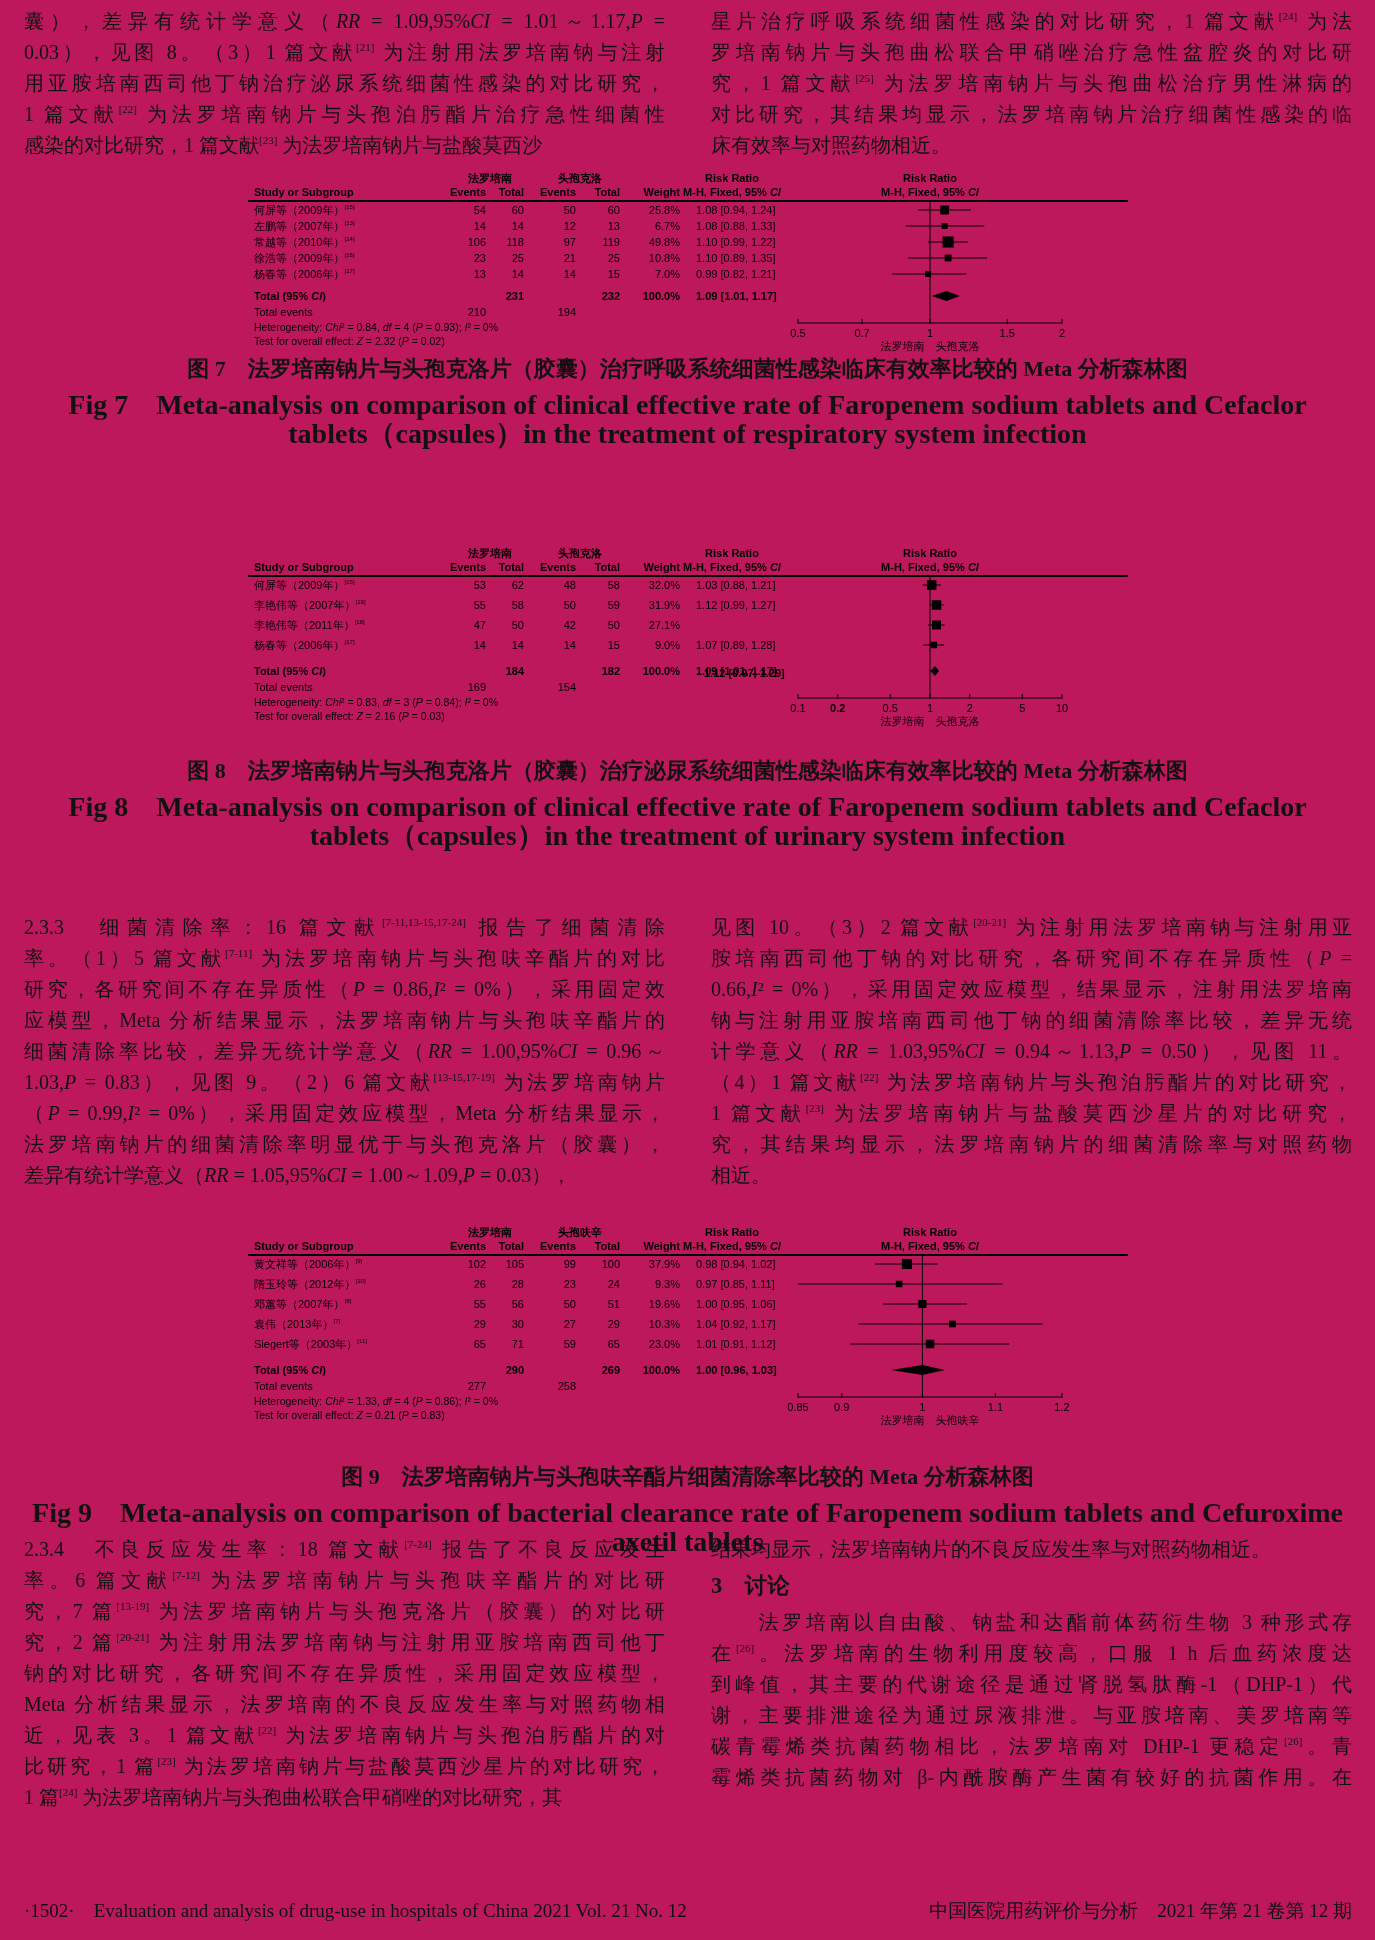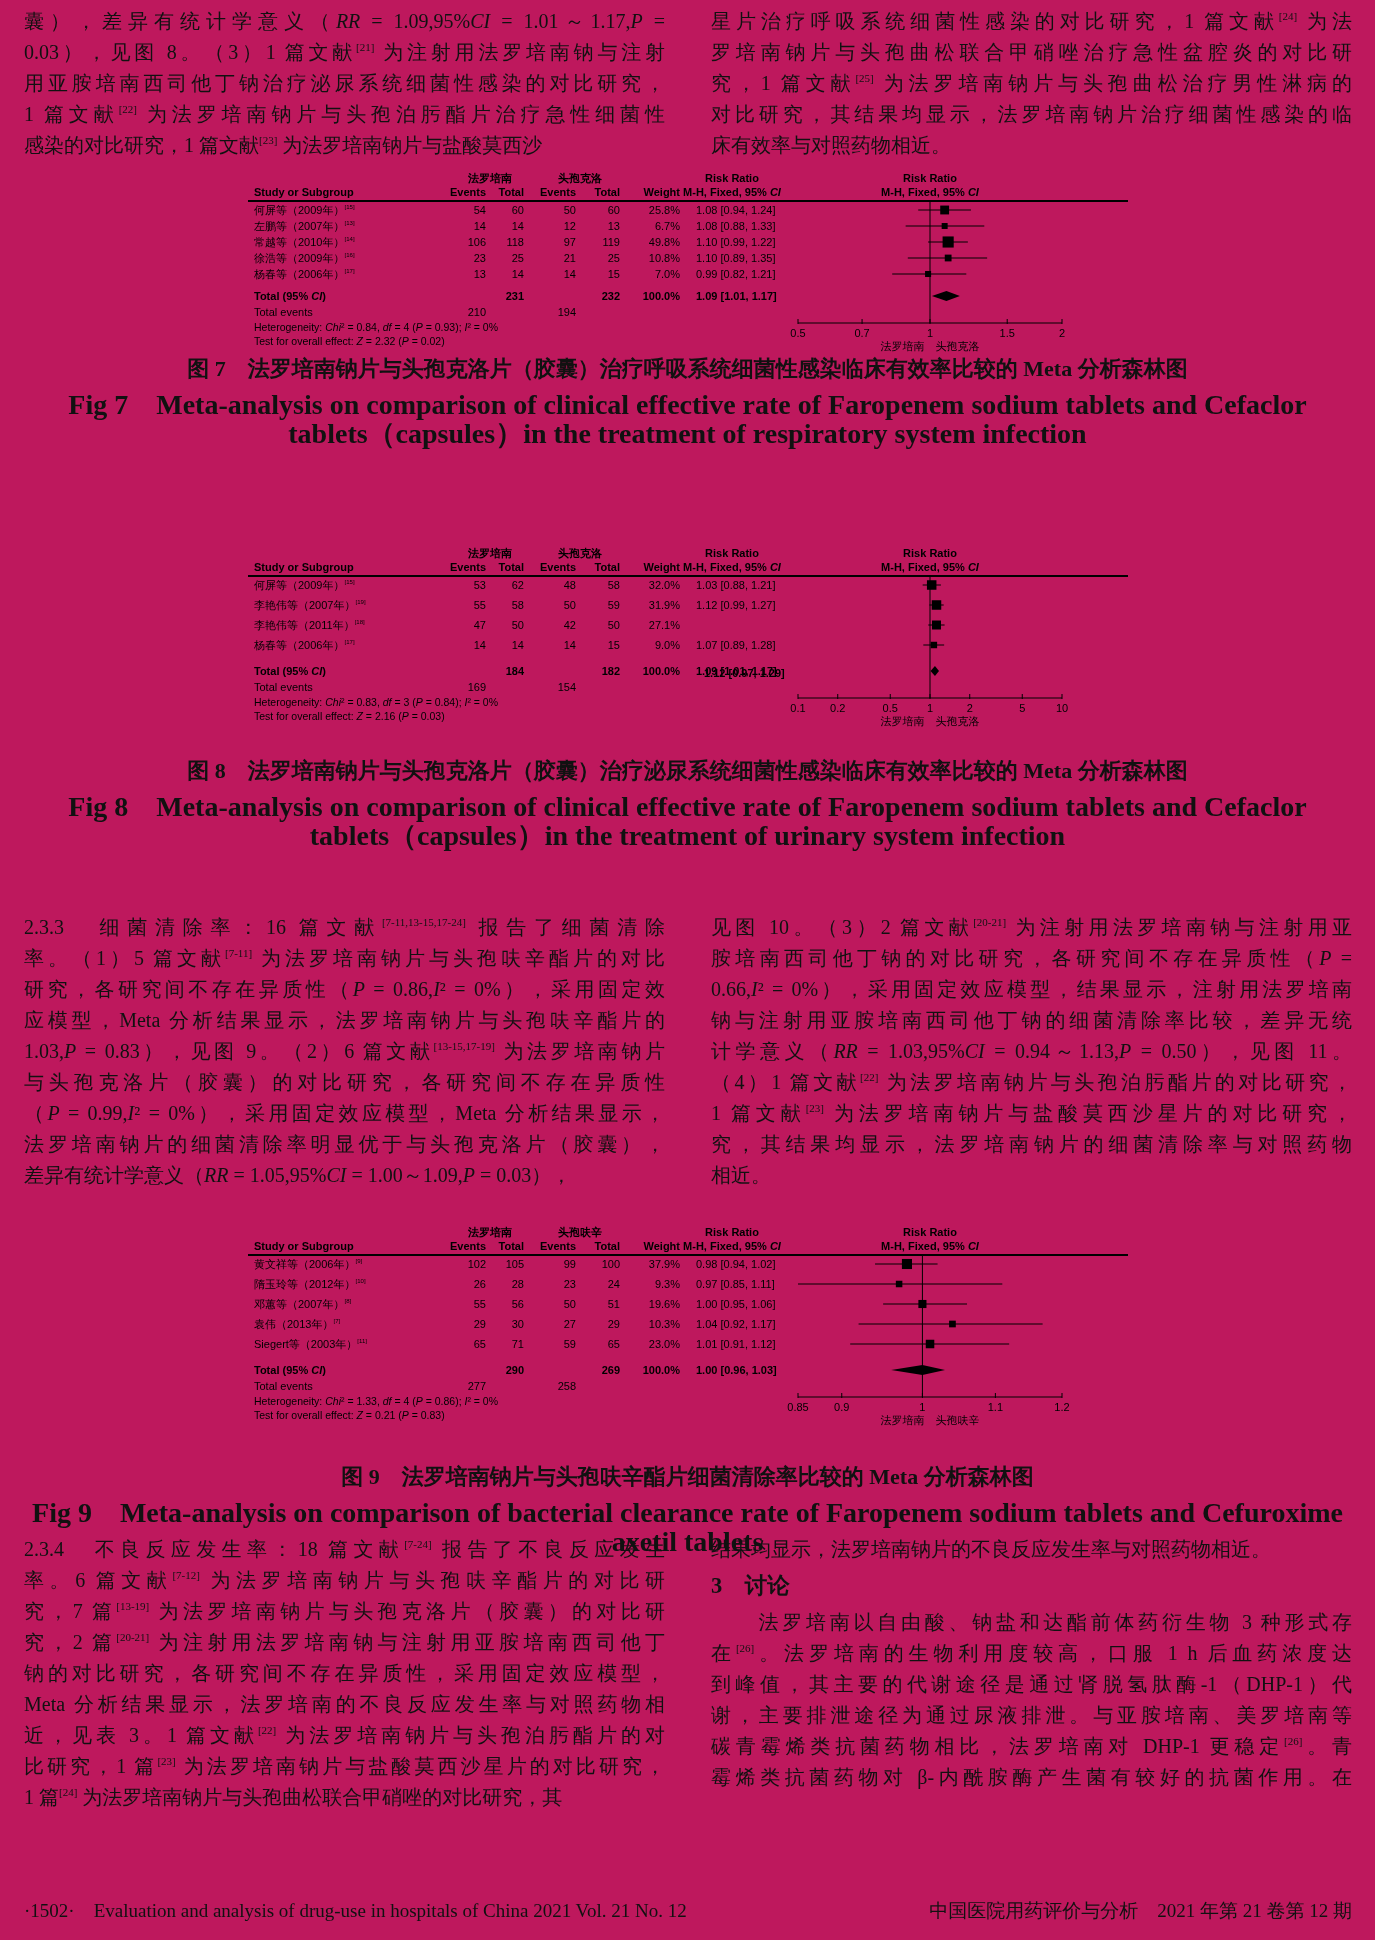--- a/index.html
+++ b/index.html
@@ -209,21 +209,21 @@
         <rect x="678.9418224676247" y="35.24730880654188" width="9.505382386916237" height="9.505382386916237" fill="#000"></rect>
         <line x1="681.4238456868766" y1="60" x2="695.7020911661863" y2="60" stroke="#000" stroke-width="1"></line>
         <rect x="683.7491741057821" y="55.25239511331812" width="9.49520977336375" height="9.49520977336375" fill="#000"></rect>
         <line x1="680.2538689231443" y1="80" x2="696.5978417595009" y2="80" stroke="#000" stroke-width="1"></line>
         <rect x="684.0034635229553" y="75.50668453049131" width="8.98663093901737" height="8.98663093901737" fill="#000"></rect>
         <line x1="675.3194808771284" y1="100" x2="696.1517159935186" y2="100" stroke="#000" stroke-width="1"></line>
         <rect x="682.6536586544477" y="96.775" width="6.449999999999999" height="6.449999999999999" fill="#000"></rect>
         <polygon points="682.5704213393087,126 686.9402977281622,121 691.0005337504933,126 686.9402977281622,131" fill="#000"></polygon>
       </svg>
       <div class="fcell" style="left: 528px; top: 157px; width: 44px; text-align: center; font-weight: normal;">0.1</div>
-      <div class="fcell" style="left: 567.736px; top: 157px; width: 44px; text-align: center; font-weight: normal;">0.2</div>
+      <div class="fcell" style="left: 567.736px; top: 157px; width: 44px; text-align: center; font-weight: bold;">0.2</div>
       <div class="fcell" style="left: 620.264px; top: 157px; width: 44px; text-align: center; font-weight: normal;">0.5</div>
       <div class="fcell" style="left: 660px; top: 157px; width: 44px; text-align: center; font-weight: normal;">1</div>
       <div class="fcell" style="left: 699.736px; top: 157px; width: 44px; text-align: center; font-weight: normal;">2</div>
       <div class="fcell" style="left: 752.264px; top: 157px; width: 44px; text-align: center; font-weight: normal;">5</div>
       <div class="fcell" style="left: 792px; top: 157px; width: 44px; text-align: center; font-weight: normal;">10</div>
       <div class="fcell" style="left: 552px; top: 170px; width: 260px; text-align: center; font-weight: normal;">法罗培南　头孢克洛</div>
     </div>
   <div class="cap" id="cap8">
     <div class="cap-cn">图 8　法罗培南钠片与头孢克洛片（胶囊）治疗泌尿系统细菌性感染临床有效率比较的 Meta 分析森林图</div>
     <div class="cap-en">
@@ -231,22 +231,22 @@
         <div class="tline last">tablets（capsules）in the treatment of urinary system infection</div>
       </div>
   </div>
 
   <div class="twocol" id="s233">
     <div class="col">
         <div class="tline">2.3.3　细菌清除率：16 篇文献<sup>[7-11,13-15,17-24]</sup> 报告了细菌清除</div>
         <div class="tline">率。（1）5 篇文献<sup>[7-11]</sup> 为法罗培南钠片与头孢呋辛酯片的对比</div>
         <div class="tline">研究，各研究间不存在异质性（<i>P</i> = 0.86,<i>I</i>² = 0%），采用固定效</div>
         <div class="tline">应模型，Meta 分析结果显示，法罗培南钠片与头孢呋辛酯片的</div>
+        <div class="tline">细菌清除率比较，差异无统计学意义（<i>RR</i> = 1.00,95%<i>CI</i> = 0.96～</div>
         <div class="tline">1.03,<i>P</i> = 0.83），见图 9。（2）6 篇文献<sup>[13-15,17-19]</sup> 为法罗培南钠片</div>
-        <div class="tline">与头孢克洛片（胶囊）的对比研究，各研究间不存在异质性</div>
         <div class="tline">（<i>P</i> = 0.99,<i>I</i>² = 0%），采用固定效应模型，Meta 分析结果显示，</div>
         <div class="tline">法罗培南钠片的细菌清除率明显优于与头孢克洛片（胶囊），</div>
         <div class="tline last">差异有统计学意义（<i>RR</i> = 1.05,95%<i>CI</i> = 1.00～1.09,<i>P</i> = 0.03），</div>
       </div>
     <div class="col">
         <div class="tline">见图 10。（3）2 篇文献<sup>[20-21]</sup> 为注射用法罗培南钠与注射用亚</div>
         <div class="tline">胺培南西司他丁钠的对比研究，各研究间不存在异质性（<i>P</i> =</div>
         <div class="tline">0.66,<i>I</i>² = 0%），采用固定效应模型，结果显示，注射用法罗培南</div>
         <div class="tline">钠与注射用亚胺培南西司他丁钠的细菌清除率比较，差异无统</div>
         <div class="tline">计学意义（<i>RR</i> = 1.03,95%<i>CI</i> = 0.94～1.13,<i>P</i> = 0.50），见图 11。</div>

